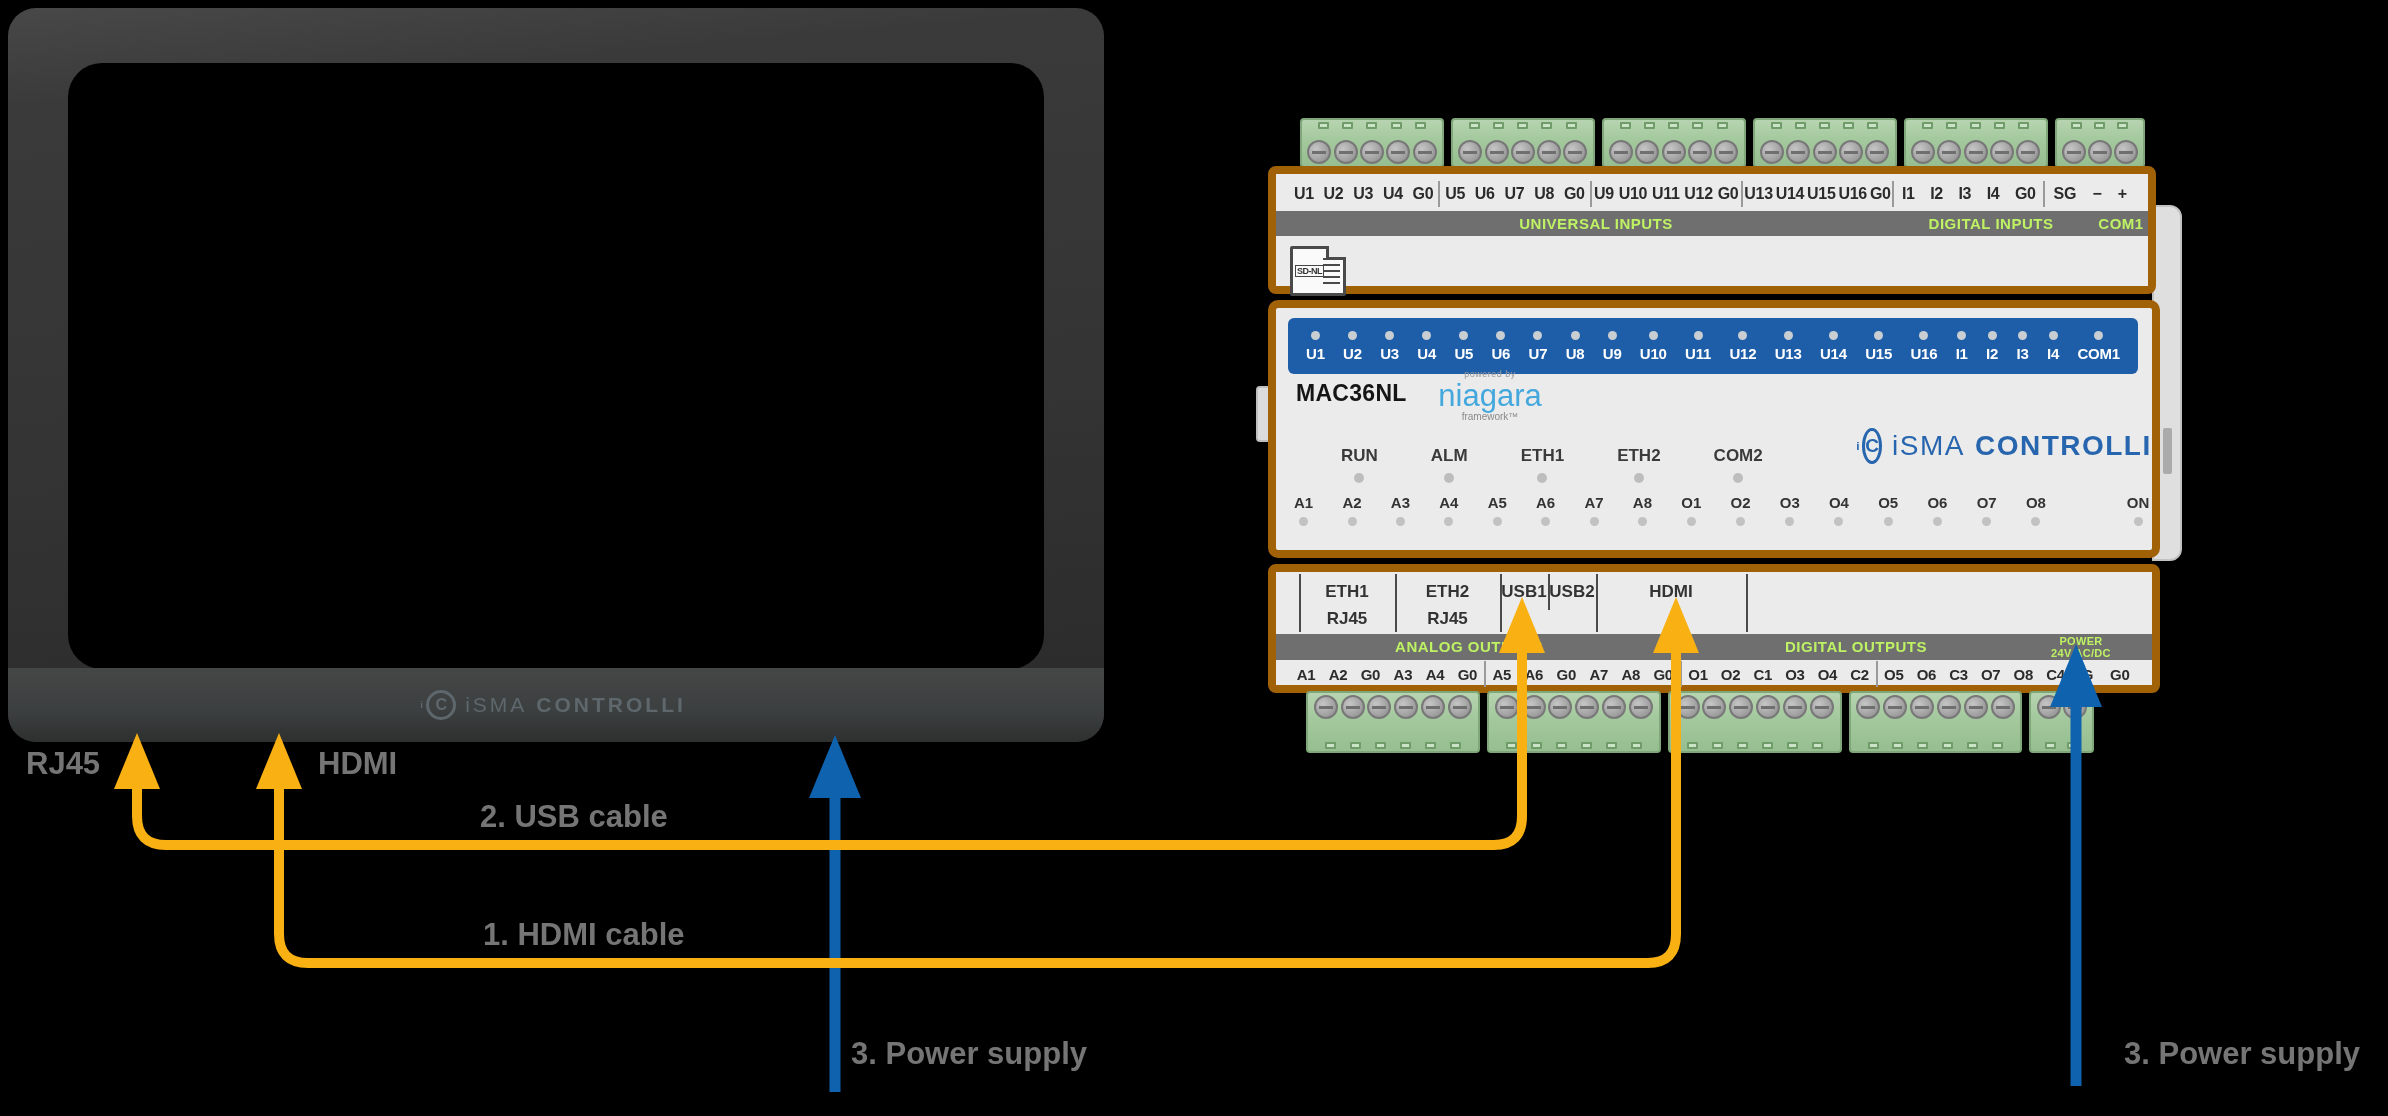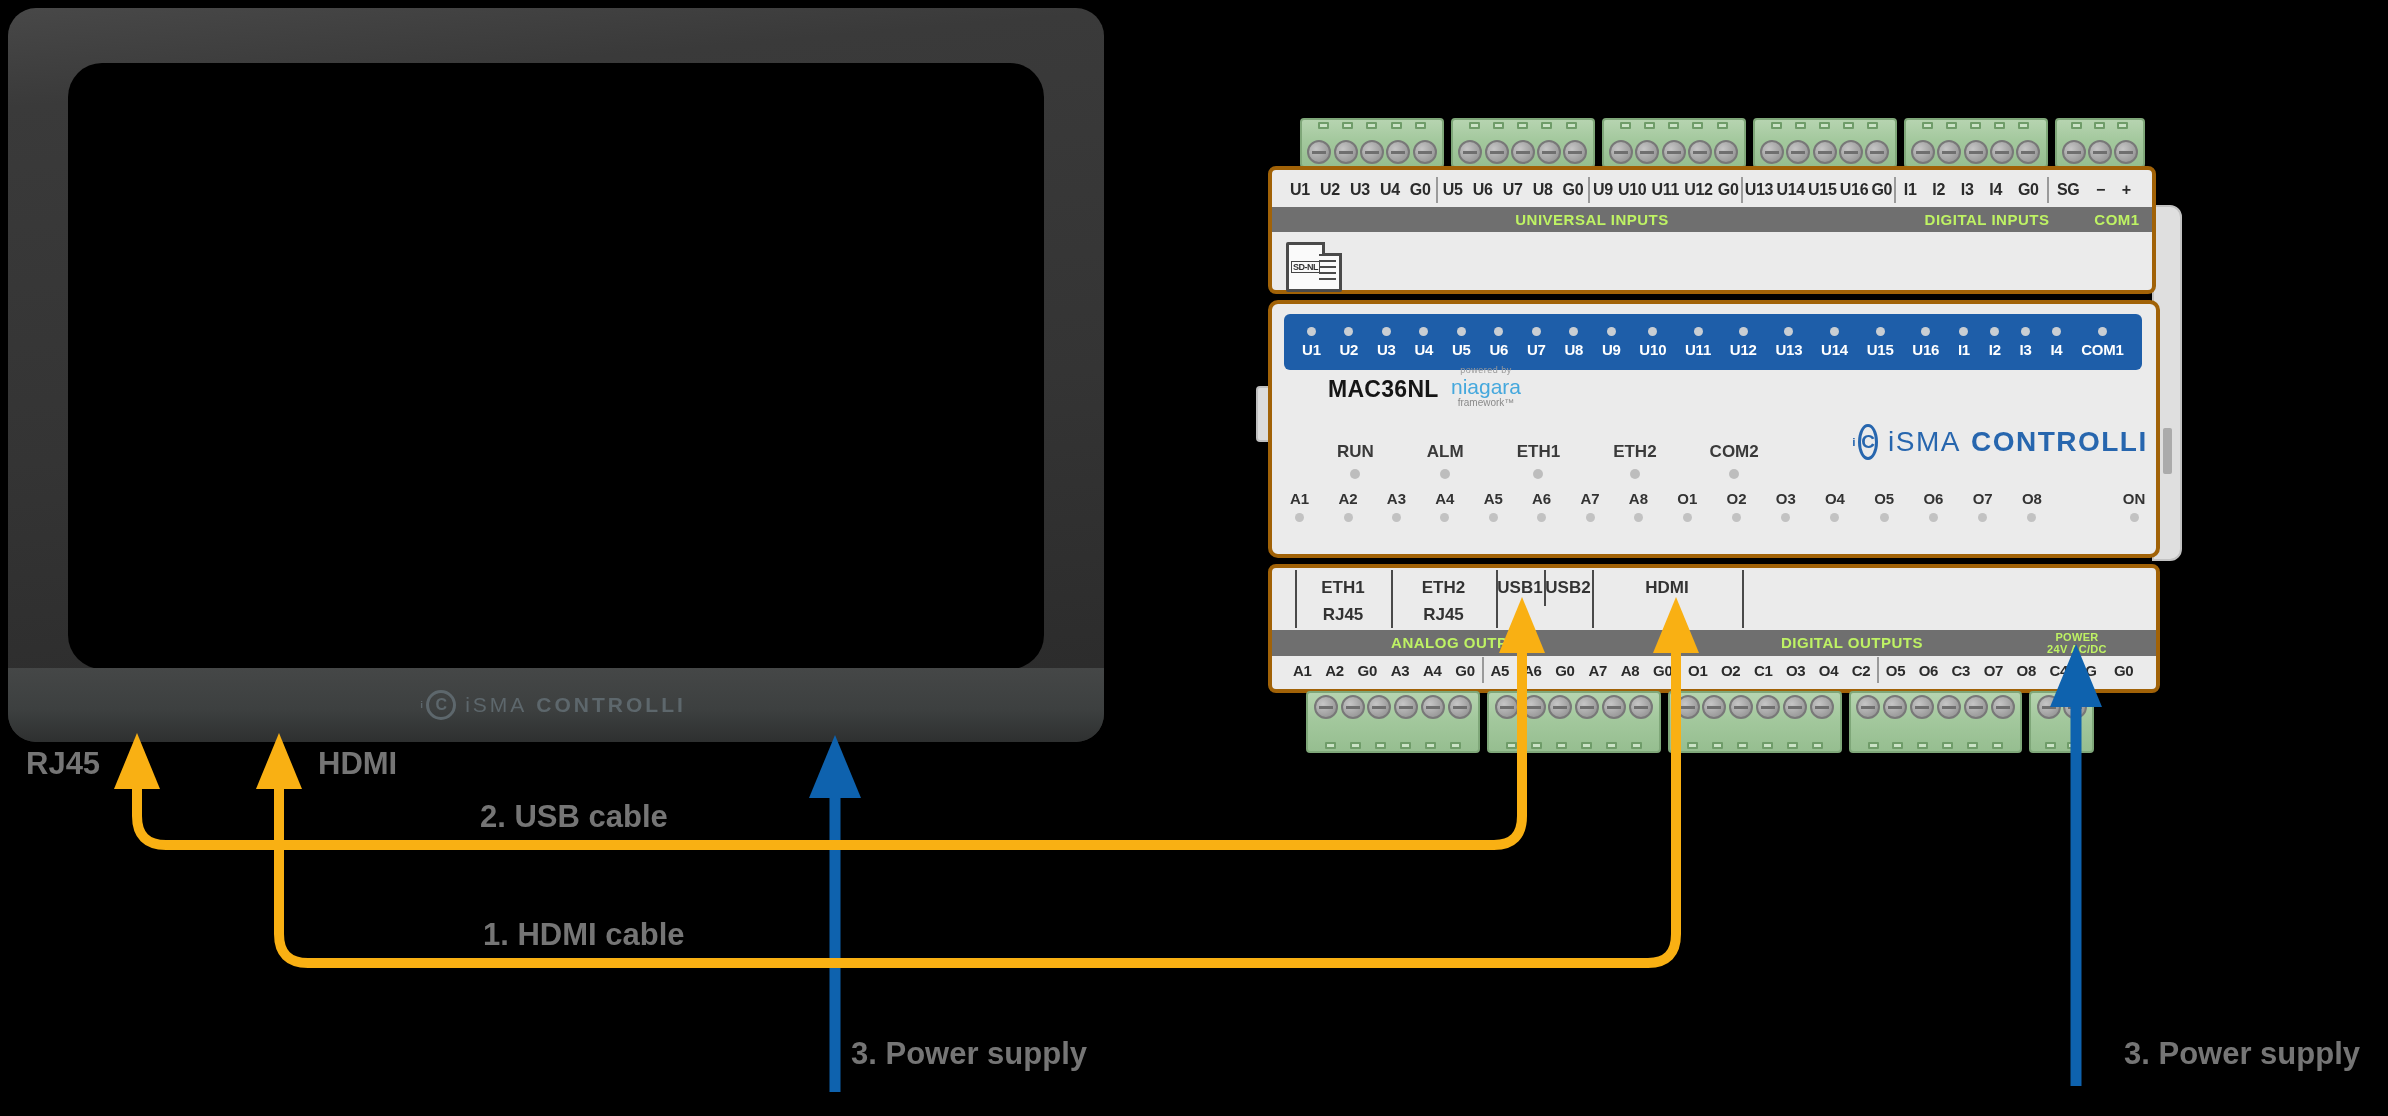--- a/index.html
+++ b/index.html
@@ -16,21 +16,21 @@
     display:flex;align-items:center;justify-content:center;color:#5d676c;}
   .brand{display:inline-flex;align-items:center;gap:9px;white-space:nowrap;}
   .mark{position:relative;display:inline-flex;align-items:center;justify-content:center;
     border:3px solid currentColor;border-radius:50%;font-weight:700;}
   .mark .mki{position:absolute;left:-9px;top:45%;transform:translateY(-50%);font-size:.62em;font-weight:700;}
   .monitor-strip .mark{width:30px;height:30px;font-size:16px;}
   .monitor-strip .bi{font-size:21px;font-weight:400;letter-spacing:3px;}
   .monitor-strip .bs{font-size:21px;font-weight:700;letter-spacing:3px;}
 
   
-  .panel{position:absolute;background:#EBEBEB;border:4px solid #a16207;z-index:2;}
+  .panel{position:absolute;background:#EBEBEB;border:8px solid #a16207;z-index:2;}
   .ctrl-side{position:absolute;left:2152px;top:205px;width:30px;height:356px;background:#DFDFDF;
     border:2px solid #C2C2C2;border-radius:0 12px 12px 0;z-index:1;}
   .side-slot{position:absolute;left:2163px;top:428px;width:9px;height:46px;background:#ABABAB;border-radius:2px;z-index:1;}
   .ctrl-clip{position:absolute;left:1256px;top:386px;width:14px;height:56px;background:#DCDCDC;
     border:2px solid #BFBFBF;border-radius:4px 0 0 4px;z-index:1;}
 
   
   .termrow{position:absolute;display:flex;gap:7px;z-index:2;}
   .termrow.top{left:1300px;top:118px;width:845px;height:50px;}
   .termrow.bottom{left:1306px;top:691px;width:788px;height:62px;}
@@ -62,24 +62,24 @@
   .sd .pins{position:absolute;right:3px;top:9px;bottom:5px;width:17px;
     background:repeating-linear-gradient(180deg,#4A4A4A 0 2.5px,transparent 2.5px 6px);}
 
   
   .ctrl-main{left:1268px;top:300px;width:892px;height:258px;border-radius:10px;}
   .ledbar{position:absolute;left:12px;top:10px;right:14px;height:56px;background:#1E5EA9;border-radius:6px;
     display:flex;justify-content:space-between;align-items:center;padding:0 18px;}
   .ledcol{display:flex;flex-direction:column;align-items:center;gap:5px;}
   .ledcol .dot{width:9px;height:9px;border-radius:50%;background:#C9CED3;display:block;}
   .ledbar .ledcol b{color:#fff;font-size:15px;font-weight:700;letter-spacing:-0.2px;}
-  .model{position:absolute;left:20px;top:72px;font-weight:700;font-size:23px;color:#151515;letter-spacing:.3px;margin-left:36px;}
+  .model{position:absolute;left:20px;top:72px;font-weight:700;font-size:23px;color:#151515;letter-spacing:.3px;}
   .niagara{position:absolute;left:146px;top:62px;width:136px;text-align:center;line-height:1;}
   .n-pb{font-size:9px;color:#9A9A9A;letter-spacing:.5px;display:block;}
-  .n-name{font-size:21px;color:#45A8DD;font-weight:400;display:block;margin-top:1px;}
+  .n-name{font-size:31px;color:#45A8DD;font-weight:400;display:block;margin-top:1px;}
   .n-fw{font-size:10px;color:#8A8A8A;display:block;margin-top:1px;}
   .statusrow{position:absolute;left:36px;top:138px;display:flex;gap:24px;}
   .scol{display:flex;flex-direction:column;align-items:center;gap:7px;margin-left:29px;}
   .scol b{font-size:17px;color:#3A3A3A;font-weight:700;}
   .scol .dot{width:10px;height:10px;border-radius:50%;background:#BDBDBD;display:block;}
   .ctrl-brand{position:absolute;left:598px;top:120px;width:266px;display:flex;align-items:center;
     justify-content:center;gap:10px;color:#2766AE;}
   .ctrl-brand .mark{width:36px;height:36px;font-size:19px;border-width:3.5px;}
   .ctrl-brand .bi{font-size:28px;font-weight:400;letter-spacing:1.5px;}
   .ctrl-brand .bs{font-size:28px;font-weight:700;letter-spacing:1.5px;}

